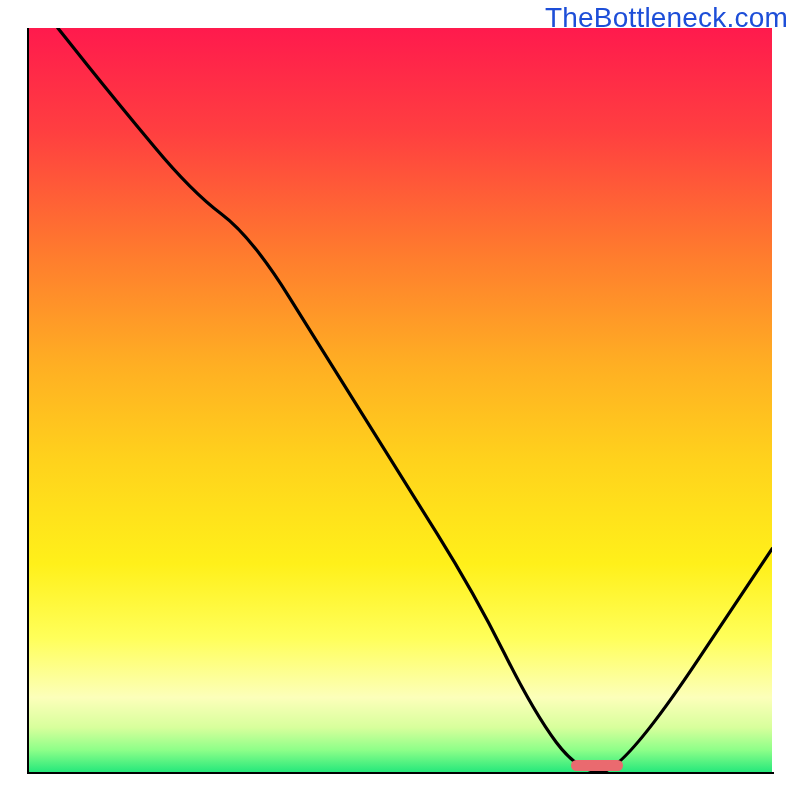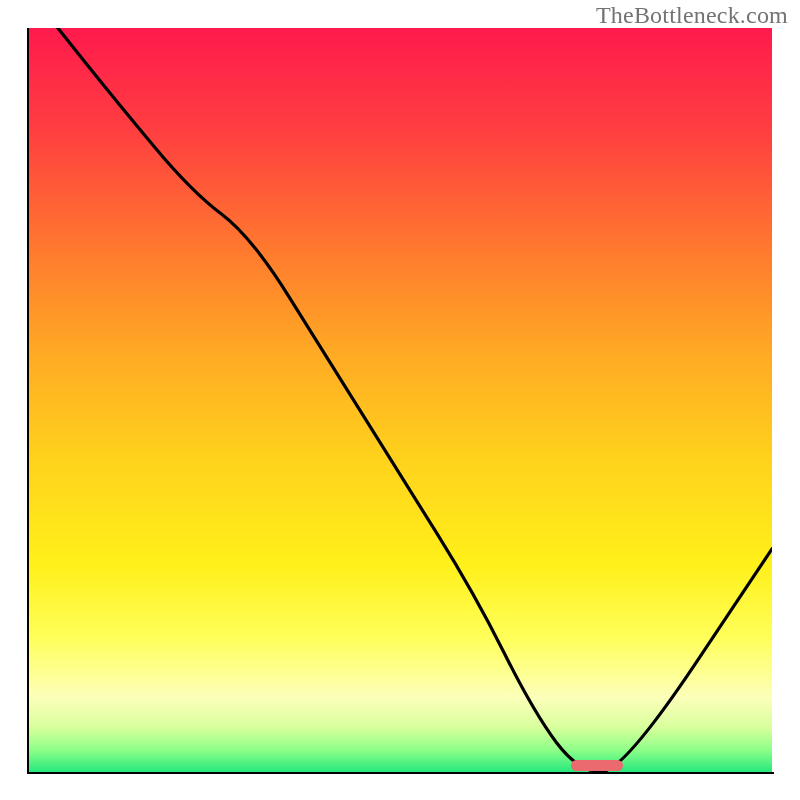--- a/index.html
+++ b/index.html
@@ -65,25 +65,24 @@
     position: absolute;
     height: 11px;
     border-radius: 6px;
     background: #ea6a6f;
     bottom: 1px;
   }
   .watermark {
     position: absolute;
     top: 2px;
     right: 12px;
-    color: #737373;
-    font-size: 24px;
+    color: #1d4ed8;
+    font-size: 28px;
     font-weight: 500;
     letter-spacing: 0.2px;
-    font-family: Liberation Serif, serif;
   }
 </style>
 </head>
 <body>
 
 <div class="chart-wrap">
 
   <div class="plot-area">
     <svg class="curve-svg" viewBox="0 0 744 744" preserveAspectRatio="none">
       <path fill="none" stroke="#000" stroke-width="3.2" stroke-linecap="round" d="M 29.8 0.0 Q 29.8 0.0 59.5 37.2 Q 89.3 74.4 126.5 119.0 Q 163.7 163.7 193.4 186.0 Q 223.2 208.3 260.4 267.8 Q 297.6 327.4 334.8 386.9 Q 372.0 446.4 409.2 505.9 Q 446.4 565.4 476.2 625.0 Q 505.9 684.5 528.2 714.2 Q 550.6 744.0 572.9 744.0 Q 595.2 744.0 669.6 632.4 T 744.0 520.8" id="curvePath"></path>

